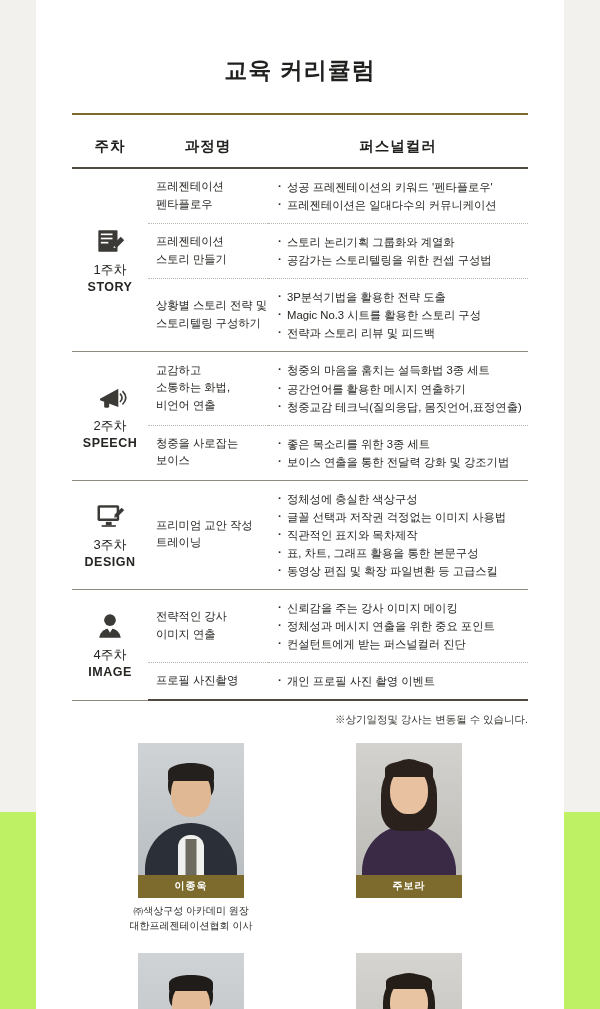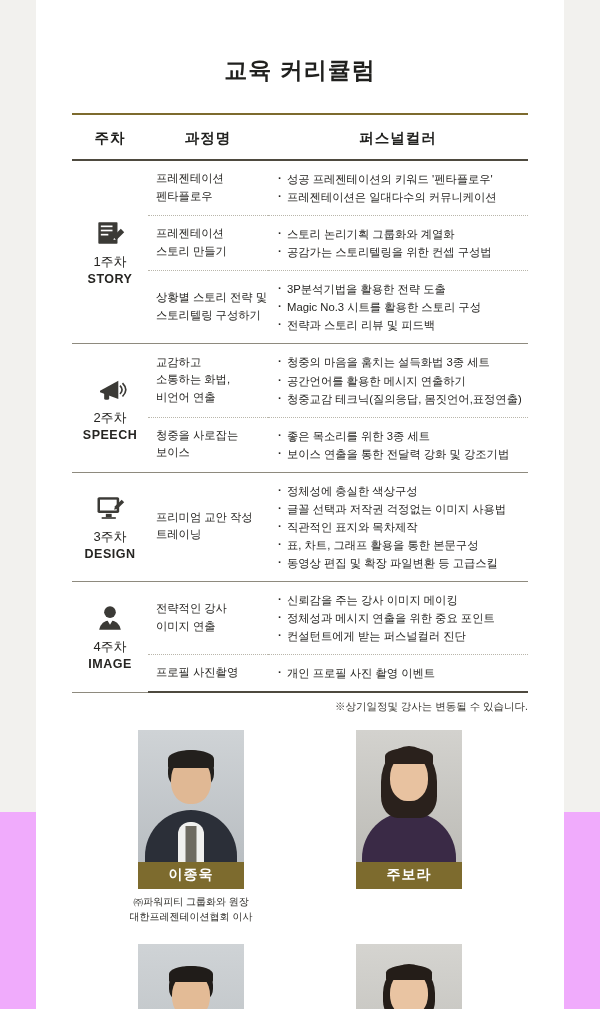--- a/index.html
+++ b/index.html
@@ -10,21 +10,21 @@
     width: 600px;
     height: 1009px;
     background: #e9e8e4;
     font-family: "Liberation Sans", sans-serif;
     overflow: hidden;
   }
   .page {
     position: relative;
     width: 600px;
     height: 1009px;
-    background: #f0abfc;
+    background: #bef264;
   }
   .page::before {
     content: "";
     position: absolute;
     left: 0;
     top: 0;
     width: 600px;
     height: 812px;
     background: #f2f1ee;
   }
@@ -48,21 +48,21 @@
   }
   .title-rule {
     width: 456px;
     height: 2px;
     background: #7d6b2e;
     margin: 22px auto 0 auto;
   }
   
   .tbl {
     width: 456px;
-    margin: 4px auto;
+    margin: 12px auto;
     border-collapse: collapse;
     table-layout: fixed;
   }
   .tbl th {
     font-size: 14.5px;
     font-weight: bold;
     color: #20201e;
     padding: 10px 0 11px 0;
     border-bottom: 2px solid #4e4a3f;
     text-align: center;
@@ -161,21 +161,21 @@
     margin: 0 auto;
     position: relative;
     overflow: hidden;
     background: #c9c5bd;
   }
   .name-bar {
     width: 106px;
     margin: 0 auto;
     background: #7d6b2e;
     color: #ffffff;
-    font-size: 14px;
+    font-size: 10px;
     font-weight: bold;
     letter-spacing: 1px;
     padding: 4px 0 5px 0;
   }
   .person .desc {
     font-size: 10px;
     color: #2c2b27;
     line-height: 1.5;
     margin-top: 5px;
   }
@@ -396,21 +396,21 @@
         <div class="photo bg-a">
           <div class="body-sh" style="width:92px;height:52px;bottom:0;background:#2b2f38;"></div>
           <div class="shirt" style="width:26px;height:40px;bottom:0;background:#f0f0ee;"></div>
           <div class="tie" style="width:11px;height:36px;bottom:0;background:#6d6a60;"></div>
           <div class="hair" style="width:46px;height:40px;top:20px;background:#23201d;"></div>
           <div class="head" style="width:40px;height:48px;top:26px;background:#e0b894;"></div>
           <div class="hair" style="width:46px;height:18px;top:20px;background:#23201d;border-radius:50% 50% 10% 10%;"></div>
         </div>
         <div class="name-bar">이종욱</div>
         <div class="desc">
-          <span>㈜파워피티 그룹화와 원장</span>
+          <span>㈜색상구성 아카데미 원장</span>
           <span>대한프레젠테이션협회 이사</span>
         </div>
       </div>
 
       <div class="person">
         <div class="photo bg-b">
           <div class="body-sh" style="width:94px;height:50px;bottom:0;background:#3a2a46;"></div>
           <div class="hair" style="width:56px;height:72px;top:16px;background:#2a211c;border-radius:50% 50% 30% 30%;"></div>
           <div class="head" style="width:38px;height:47px;top:24px;background:#e8c2a0;"></div>
           <div class="hair" style="width:48px;height:16px;top:18px;background:#2a211c;border-radius:50% 50% 6% 6%;"></div>

